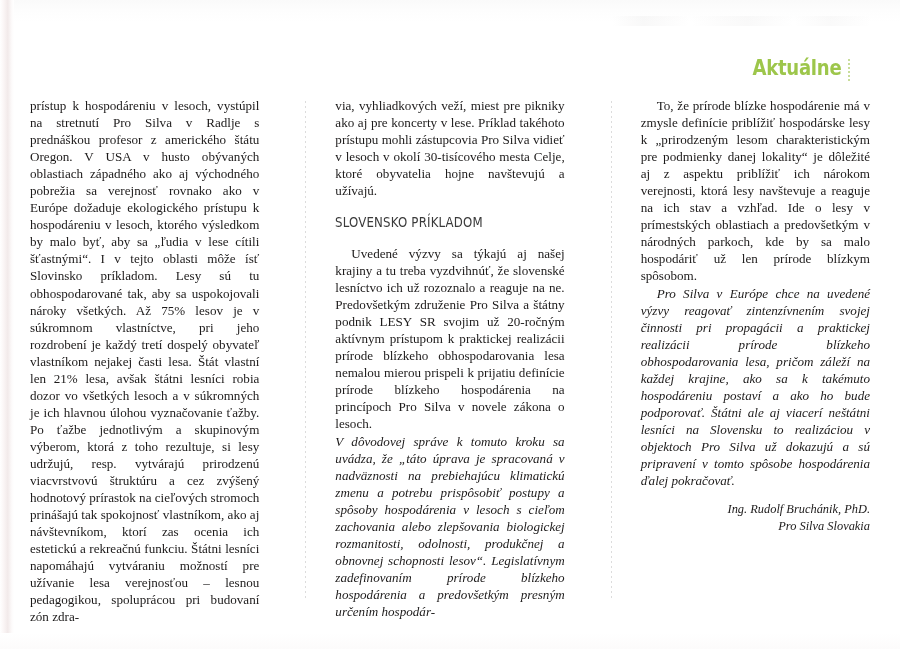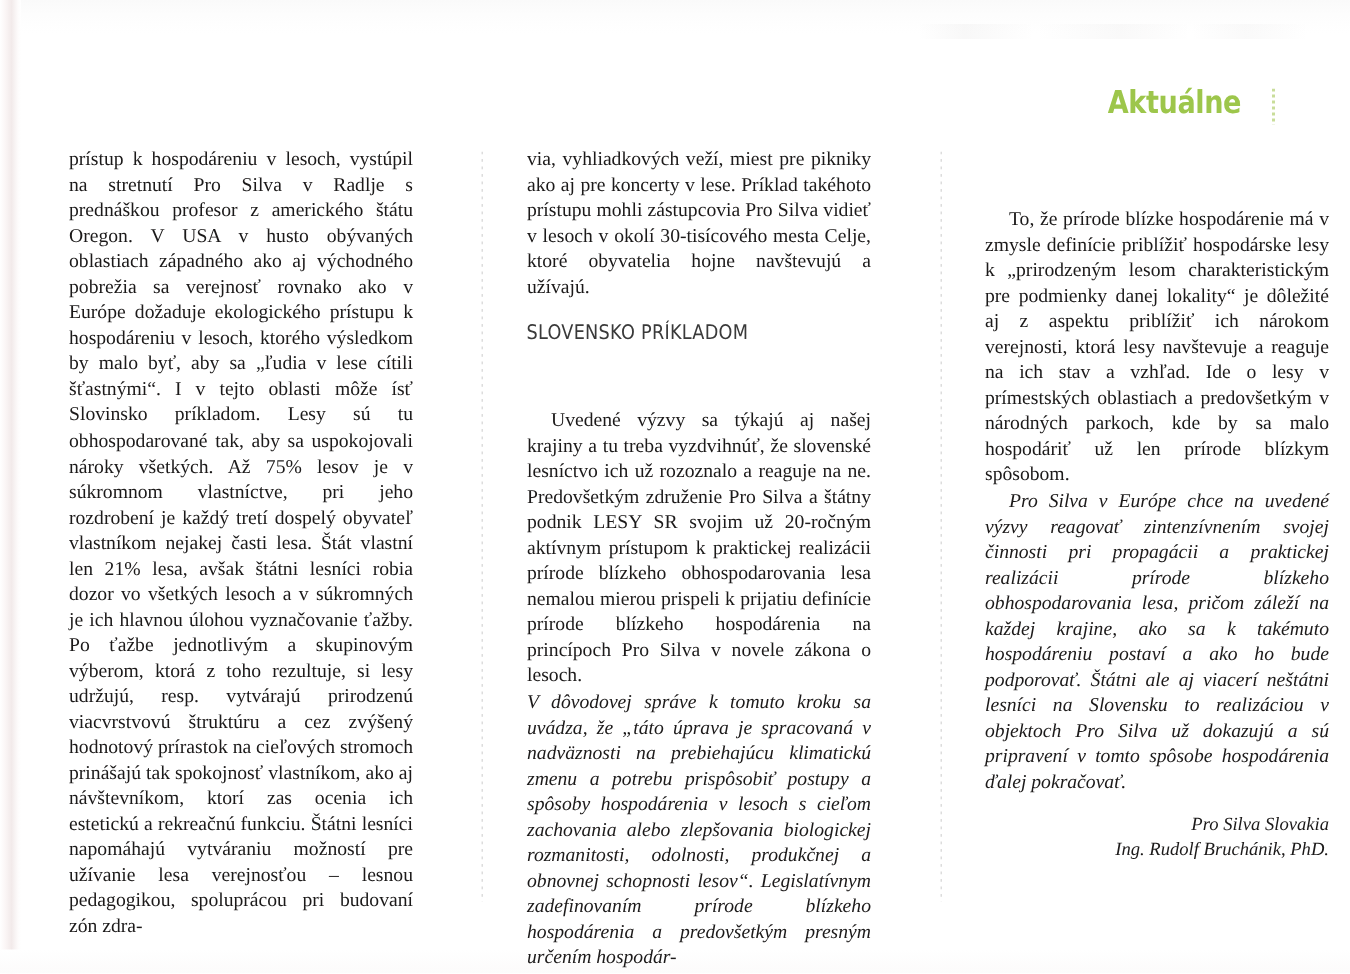--- a/index.html
+++ b/index.html
@@ -70,21 +70,21 @@
     pointer-events: none;
   }
 
   
   .rubric {
     position: absolute;
     right: 50px;
     top: 58px;
     display: flex;
     align-items: flex-start;
-    gap: 21px;
+    gap: 7px;
   }
   .rubric-label {
     font-family: "DejaVu Sans", "Liberation Sans", sans-serif;
     font-weight: bold;
     font-size: 21px;
     line-height: 1;
     letter-spacing: -0.3px;
     color: #9dc64b;
     transform: scaleX(0.86);
     transform-origin: right top;
@@ -96,21 +96,21 @@
     background-image: linear-gradient(to bottom,
         #c9dd9a 0px, #c9dd9a 2px,
         rgba(255,255,255,0) 2px, rgba(255,255,255,0) 4px);
     background-size: 2px 4px;
     background-repeat: repeat-y;
   }
 
   
   .columns {
     position: absolute;
-    left: 46px;
+    left: 30px;
     top: 97px;
     width: 840px;
     display: flex;
     gap: 16px;
   }
   .col {
     width: 240px;
     position: relative;
   }
   .col + .col {
@@ -135,21 +135,20 @@
     font-size: 13.1px;
     line-height: 17.05px;
     color: #1c1a1a;
     text-align: justify;
     text-align-last: left;
     hyphens: none;
     -webkit-hyphens: none;
   }
   p.body.indent {
     text-indent: 16px;
-    margin-top: 40px;
   }
   p.body + p.body {
     margin-top: 0;
     font-style: italic;
   }
 
   h2.subhead {
     margin: 17px 0 14px 0;
     font-family: "DejaVu Sans", "Liberation Sans", sans-serif;
     font-weight: normal;
@@ -199,19 +198,19 @@
       <h2 class="subhead">SLOVENSKO PRÍKLADOM</h2>
       <p class="body indent">Uvedené výzvy sa týkajú aj našej krajiny a tu treba vyzdvihnúť, že slovenské lesníctvo ich už rozoznalo a reaguje na ne. Predovšetkým združenie Pro Silva a štátny podnik LESY SR svojim už 20-ročným aktívnym prístupom k praktickej realizácii prírode blízkeho obhospodarovania lesa nemalou mierou prispeli k prijatiu definície prírode blízkeho hospodárenia na princípoch Pro Silva v novele zákona o lesoch.</p>
       <p class="body">V dôvodovej správe k tomuto kroku sa uvádza, že „táto úprava je spracovaná v nadväznosti na prebiehajúcu klimatickú zmenu a potrebu prispôsobiť postupy a spôsoby hospodárenia v lesoch s cieľom zachovania alebo zlepšovania biologickej rozmanitosti, odolnosti, produkčnej a obnovnej schopnosti lesov“. Legislatívnym zadefinovaním prírode blízkeho hospodárenia a predovšetkým presným určením hospodár-</p>
     </div>
 
     <div class="col">
       <div class="col-rule"></div>
       <p class="body indent">To, že prírode blízke hospodárenie má v zmysle definície priblížiť hospodárske lesy k „prirodzeným lesom charakteristickým pre podmienky danej lokality“ je dôležité aj z aspektu priblížiť ich nárokom verejnosti, ktorá lesy navštevuje a reaguje na ich stav a vzhľad. Ide o lesy v prímestských oblastiach a predovšetkým v národných parkoch, kde by sa malo hospodáriť už len prírode blízkym spôsobom.</p>
       <p class="body indent">Pro Silva v Európe chce na uvedené výzvy reagovať zintenzívnením svojej činnosti pri propagácii a praktickej realizácii prírode blízkeho obhospodarovania lesa, pričom záleží na každej krajine, ako sa k takémuto hospodáreniu postaví a ako ho bude podporovať. Štátni ale aj viacerí neštátni lesníci na Slovensku to realizáciou v objektoch Pro Silva už dokazujú a sú pripravení v tomto spôsobe hospodárenia ďalej pokračovať.</p>
       <div class="signature">
+        <div>Ing. Rudolf Bruchánik, PhD.</div>
         <div>Pro Silva Slovakia</div>
-        <div>Ing. Rudolf Bruchánik, PhD.</div>
       </div>
     </div>
 
   </div>
 </div>
 
 </body></html>

